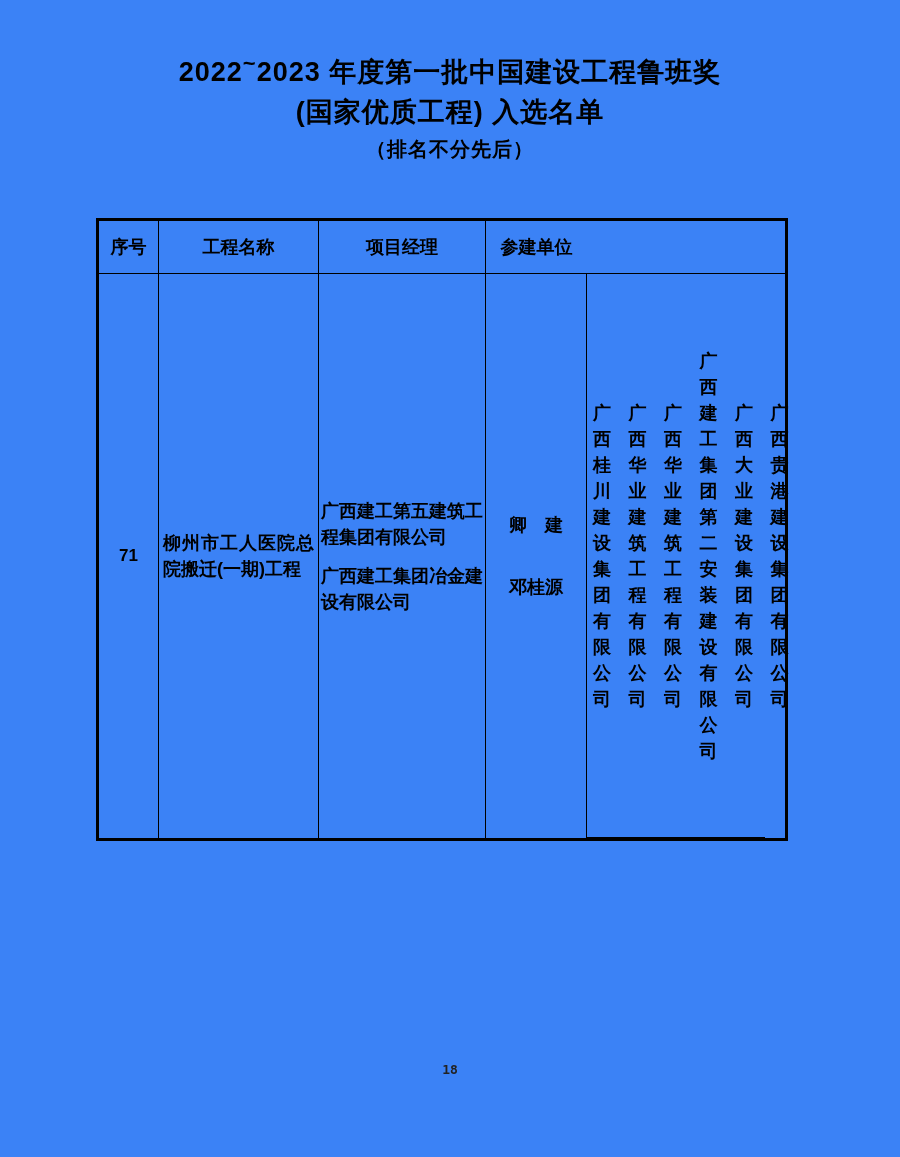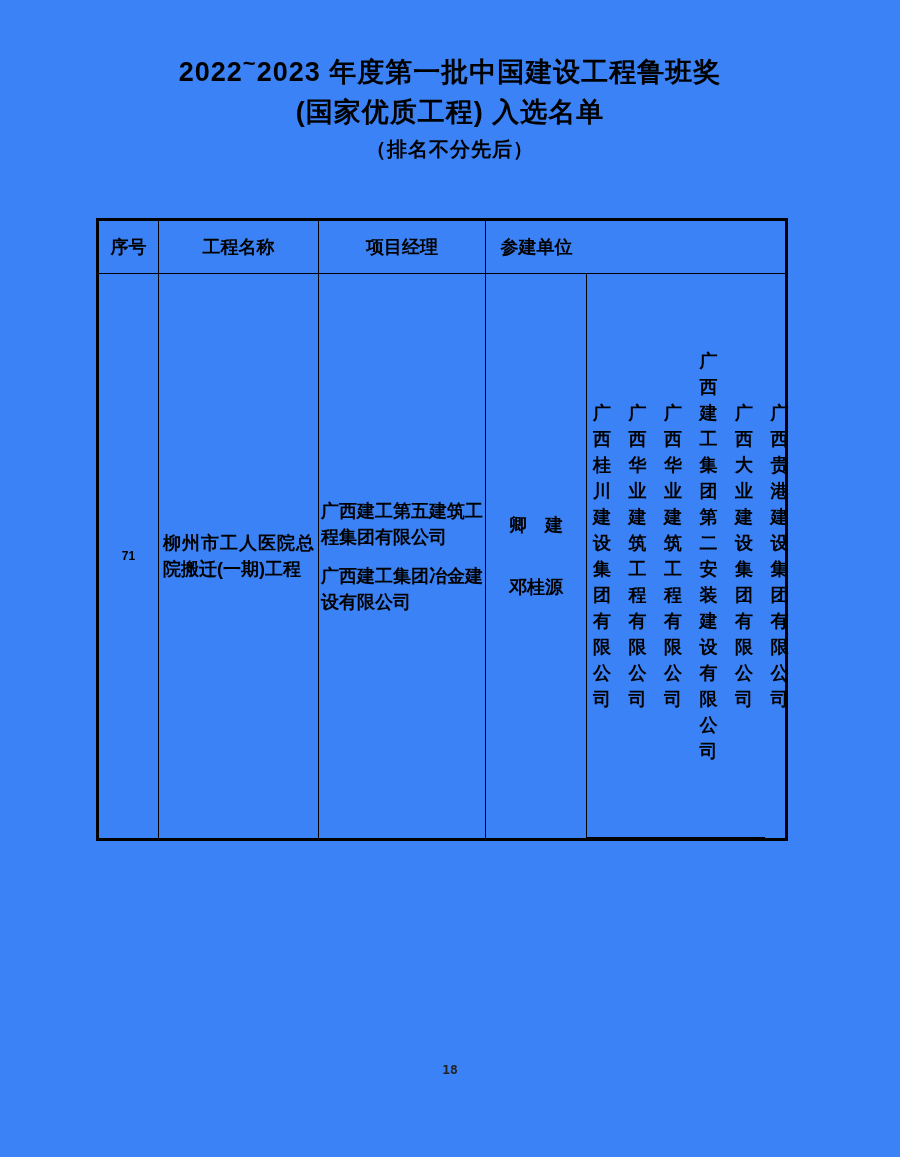--- a/index.html
+++ b/index.html
@@ -77,21 +77,21 @@
   .b-right { border-right: 1px solid #000000; }
   .cell {
     box-sizing: border-box;
     display: flex;
     flex-direction: column;
     align-items: center;
     justify-content: center;
     font-size: 18px;
     line-height: 26px;
   }
-  .col-index { font-size: 12px; }
+  .col-index { font-size: 17px; }
   .col-project {
     align-items: stretch;
     padding: 0 4px;
   }
   .col-project .just {
     text-align: justify;
     text-align-last: left;
   }
   .col-contractor {
     align-items: center;

